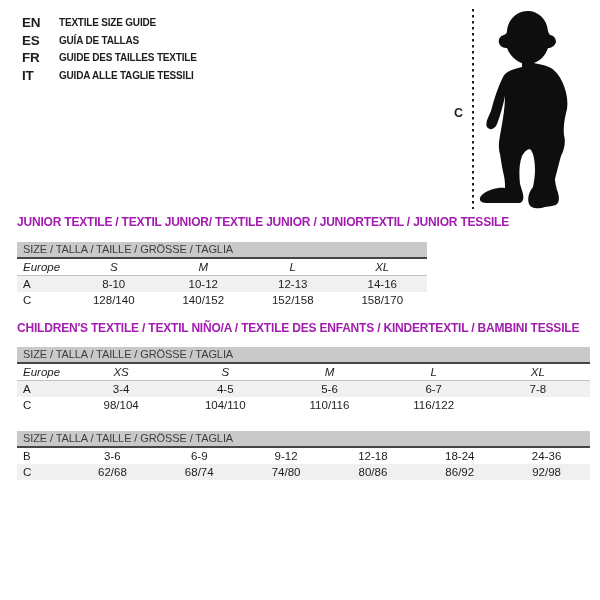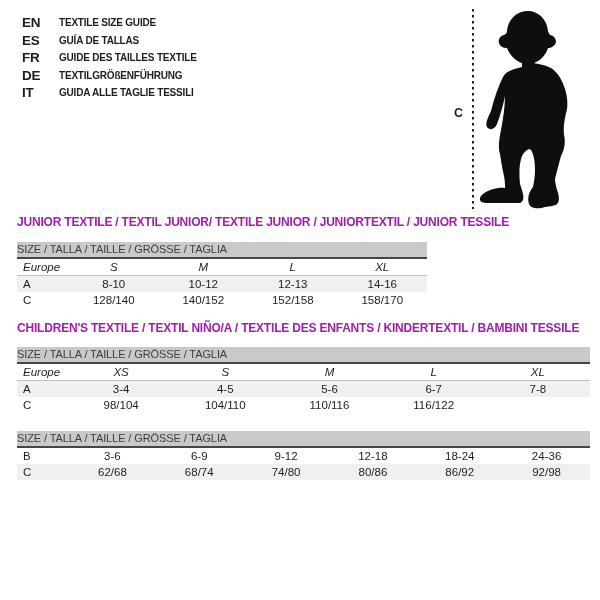--- a/index.html
+++ b/index.html
@@ -21,21 +21,21 @@
   .section{position:absolute;left:17px;}
   #sec0{top:215px;width:410px;}
   #sec1{top:321px;width:573px;}
   #sec2{top:422px;width:573px;}
   .sec-title{font-size:12px;font-weight:bold;letter-spacing:-0.2px;line-height:15px;color:#a21caf;white-space:nowrap;}
   #sec0 .size-table{margin-top:12px;}
   #sec1 .size-table{margin-top:11px;}
   #sec2 .size-table{margin-top:9px;}
 
   .size-bar{background:#c9c9c9;border-bottom:2px solid #454545;height:15px;line-height:15px;
-            font-size:11px;color:#3d3d3d;letter-spacing:-0.1px;}
+            font-size:11px;color:#3d3d3d;padding-left:6px;letter-spacing:-0.1px;}
   .t-row{display:grid;height:16px;line-height:16px;font-size:11.5px;}
   .t-row.underline{border-bottom:1px solid #c2c2c2;font-style:italic;}
   .t-row.shaded{background:#f0f0f0;}
   .t-label{padding-left:6px;text-align:left;}
   .t-cell{text-align:center;}
 
   
   .notes{position:absolute;left:18px;top:535px;}
   .note-line{font-size:12.5px;font-weight:bold;letter-spacing:-0.2px;line-height:16.5px;}
 </style>
@@ -49,24 +49,20 @@
         <span class="lang-code">EN</span>
         <span class="lang-title">TEXTILE SIZE GUIDE</span>
       </div>
       <div class="lang-row">
         <span class="lang-code">ES</span>
         <span class="lang-title">GUÍA DE TALLAS</span>
       </div>
       <div class="lang-row">
         <span class="lang-code">FR</span>
         <span class="lang-title">GUIDE DES TAILLES TEXTILE</span>
-      </div>
-      <div class="lang-row">
-        <span class="lang-code">DE</span>
-        <span class="lang-title">TEXTILGRÖßENFÜHRUNG</span>
       </div>
       <div class="lang-row">
         <span class="lang-code">IT</span>
         <span class="lang-title">GUIDA ALLE TAGLIE TESSILI</span>
       </div>
     </div>
 
   <div class="figure">
     <svg width="170" height="212" viewBox="0 0 170 212">
       <line x1="43" y1="7" x2="43" y2="207" stroke="#1d1d1b" stroke-width="2" stroke-dasharray="2.5,3.5"></line>

